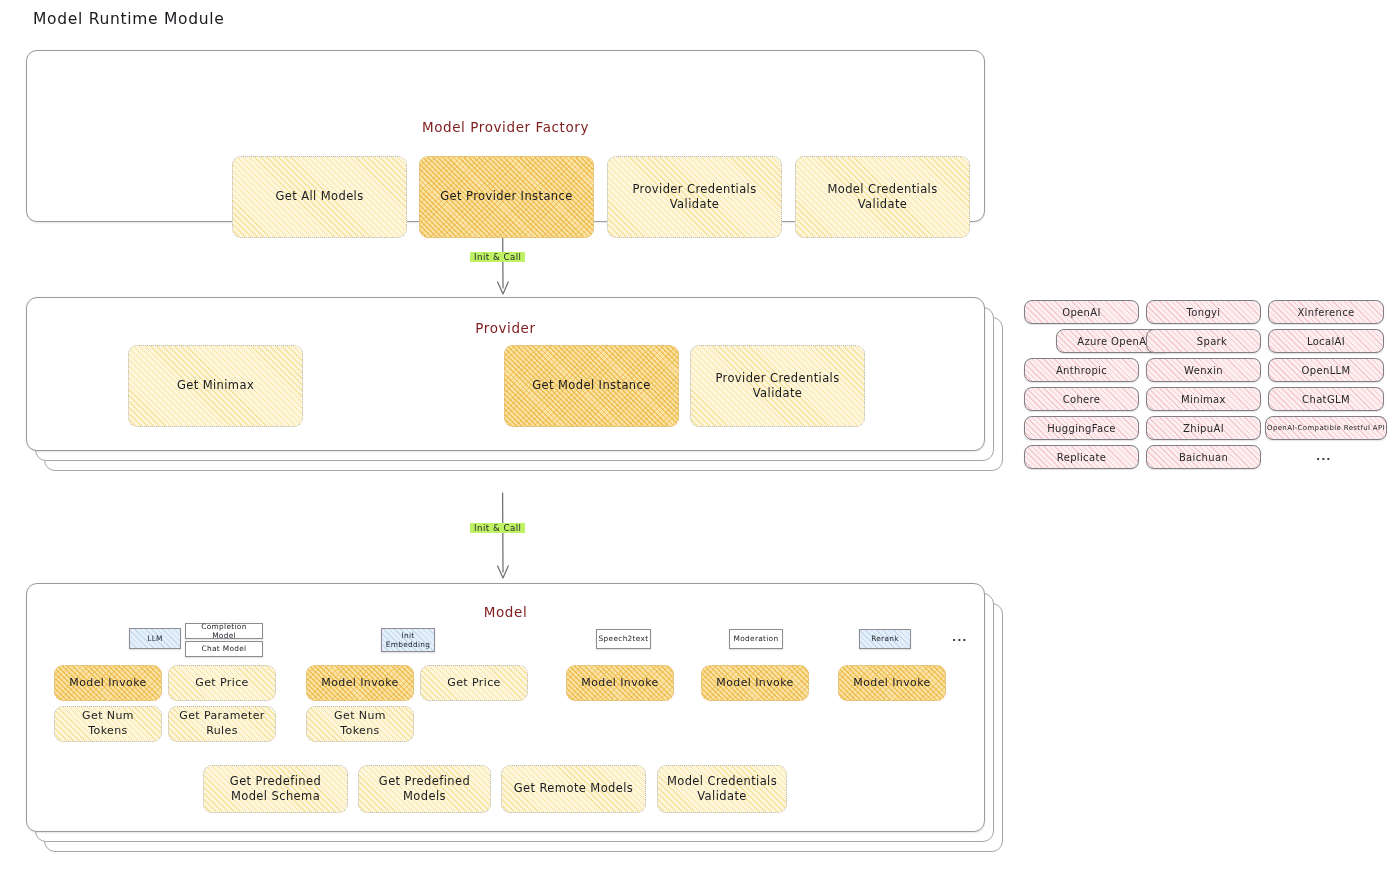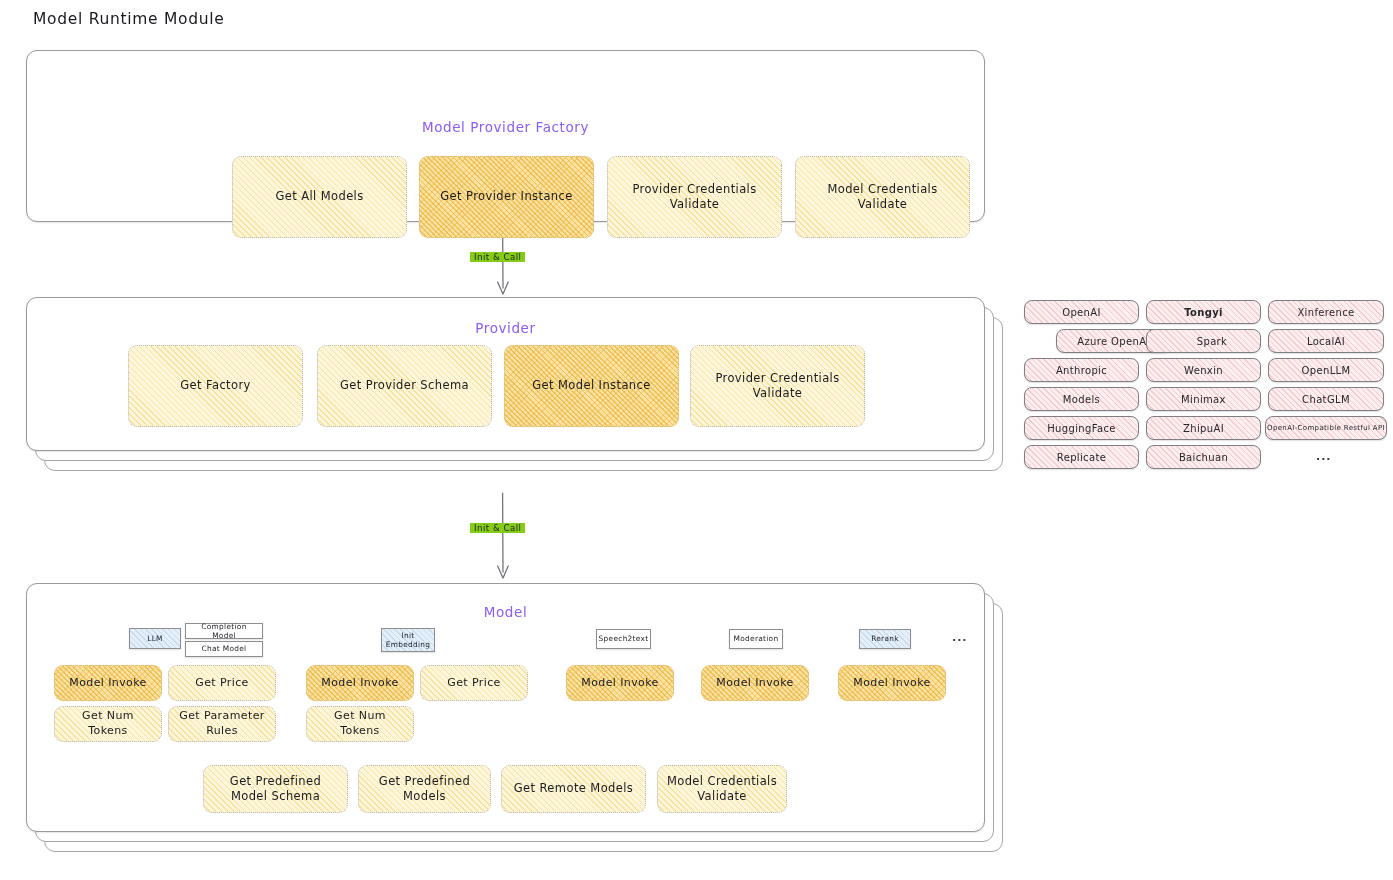--- a/index.html
+++ b/index.html
@@ -55,21 +55,21 @@
   .panel-stack-3 { transform: translate(18px, 20px); z-index: 0; }
   .panel { z-index: 2; }
   .panel-inner { position: absolute; inset: 0; z-index: 3; }
 
   .panel-title {
     position: absolute;
     left: 0; right: 0;
     text-align: center;
     font-size: 13.5px;
     letter-spacing: 0.6px;
-    color: #8b5cf6;
+    color: #7f1d1d;
   }
 
   
   .box {
     position: absolute;
     display: flex;
     align-items: center;
     justify-content: center;
     text-align: center;
     border-radius: 9px;
@@ -153,21 +153,21 @@
   }
   .badge.plain { background-color: #ffffff; }
 
   
   .arrow { position: absolute; }
   .arrow-label {
     position: absolute;
     font-size: 8.6px;
     letter-spacing: 0.5px;
     color: #1f2024;
-    background: #84cc16;
+    background: #bef264;
     padding: 0 4px;
     white-space: nowrap;
   }
 
   .ellipsis {
     position: absolute;
     font-size: 11px;
     letter-spacing: 1px;
     color: #3a3b40;
     font-weight: 700;
@@ -198,37 +198,36 @@
 </div>
 <div class="arrow-label hand" style="left:470px; top:252px;">Init &amp; Call</div>
 
 <div class="panel-wrap" style="left:26px; top:297px; width:959px; height:154px;">
   <div class="panel-stack-3"></div>
   <div class="panel-stack-2"></div>
   <div class="panel"></div>
   <div class="panel-inner">
     <div class="panel-title hand" style="top:23px;">Provider</div>
 
-    <div class="box hand" style="left:102px; top:48px; width:175px; height:82px; font-size:11.5px;">Get Factory</div>
-    <div class="box hand" style="left:291px; top:48px; width:175px; height:82px; font-size:11.5px;">Get Provider Schema</div>
+    <div class="box hand" style="left:102px; top:48px; width:175px; height:82px; font-size:11.5px;">Get Minimax</div>
     <div class="box hand hl" style="left:478px; top:48px; width:175px; height:82px; font-size:11.5px;">Get Model Instance</div>
     <div class="box hand" style="left:664px; top:48px; width:175px; height:82px; font-size:11.5px;">Provider Credentials Validate</div>
   </div>
 </div>
 
 <div style="position:absolute; left:1024px; top:300px; width:360px; height:175px;">
 
   <div class="chip-provider hand" style="left:0px;   top:0px;   width:115px; height:24px;">OpenAI</div>
   <div class="chip-provider hand" style="left:0px;   top:29px;  width:115px; height:24px;margin-left:32px;">Azure OpenAI</div>
   <div class="chip-provider hand" style="left:0px;   top:58px;  width:115px; height:24px;">Anthropic</div>
-  <div class="chip-provider hand" style="left:0px;   top:87px;  width:115px; height:24px;">Models</div>
+  <div class="chip-provider hand" style="left:0px;   top:87px;  width:115px; height:24px;">Cohere</div>
   <div class="chip-provider hand" style="left:0px;   top:116px; width:115px; height:24px;">HuggingFace</div>
   <div class="chip-provider hand" style="left:0px;   top:145px; width:115px; height:24px;">Replicate</div>
 
-  <div class="chip-provider hand" style="left:122px; top:0px;   width:115px; height:24px;font-weight:bold;">Tongyi</div>
+  <div class="chip-provider hand" style="left:122px; top:0px;   width:115px; height:24px;">Tongyi</div>
   <div class="chip-provider hand" style="left:122px; top:29px;  width:115px; height:24px;padding-left:20px;">Spark</div>
   <div class="chip-provider hand" style="left:122px; top:58px;  width:115px; height:24px;">Wenxin</div>
   <div class="chip-provider hand" style="left:122px; top:87px;  width:115px; height:24px;">Minimax</div>
   <div class="chip-provider hand" style="left:122px; top:116px; width:115px; height:24px;">ZhipuAI</div>
   <div class="chip-provider hand" style="left:122px; top:145px; width:115px; height:24px;">Baichuan</div>
 
   <div class="chip-provider hand" style="left:244px; top:0px;   width:116px; height:24px;">Xinference</div>
   <div class="chip-provider hand" style="left:244px; top:29px;  width:116px; height:24px;">LocalAI</div>
   <div class="chip-provider hand" style="left:244px; top:58px;  width:116px; height:24px;">OpenLLM</div>
   <div class="chip-provider hand" style="left:244px; top:87px;  width:116px; height:24px;">ChatGLM</div>

